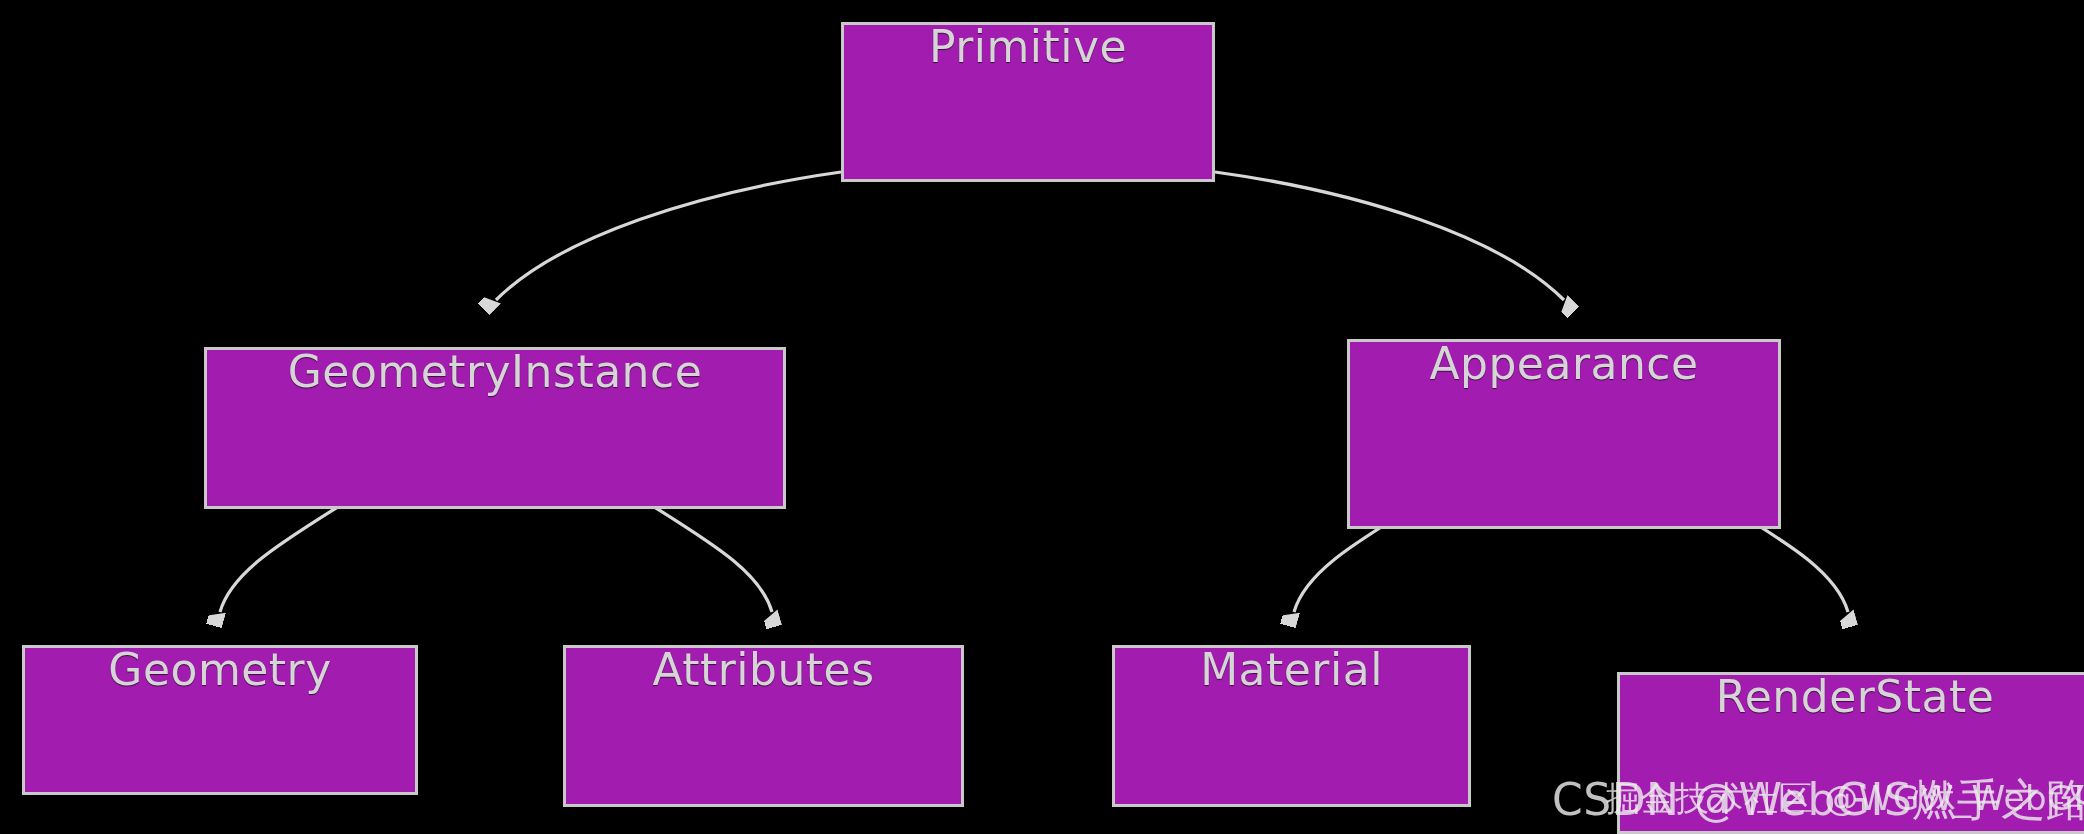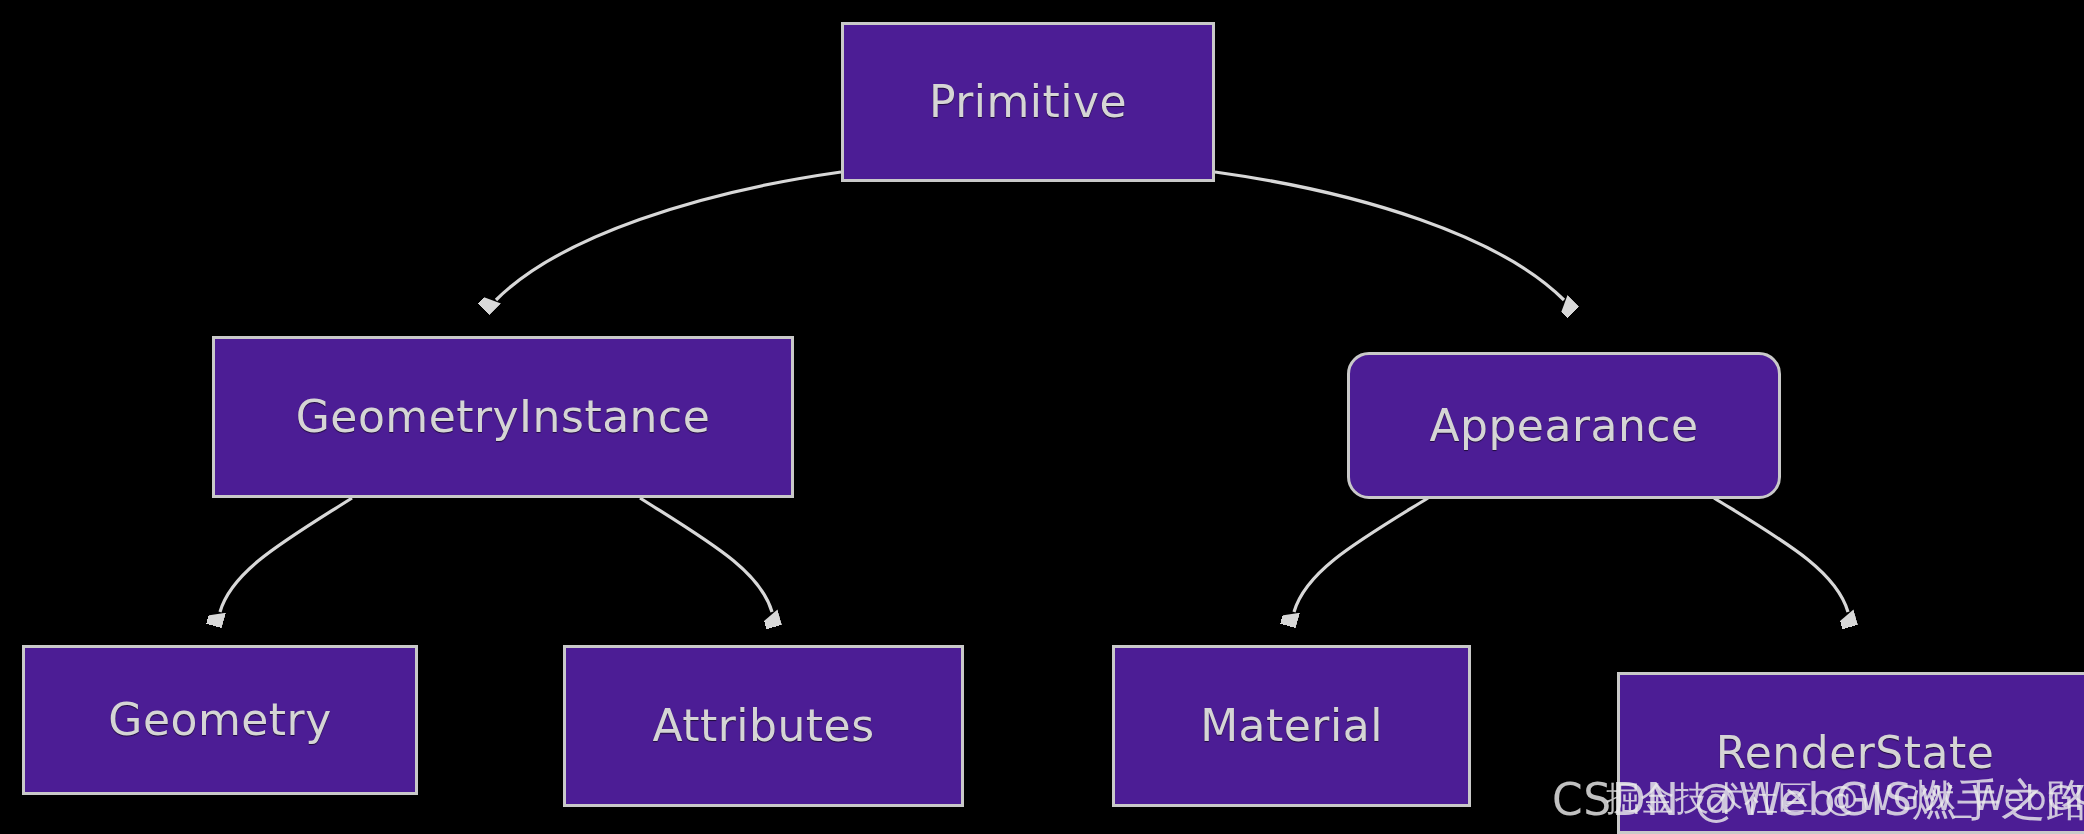--- a/index.html
+++ b/index.html
@@ -18,24 +18,24 @@
   #edges {
     position: absolute;
     left: 0;
     top: 0;
     width: 2084px;
     height: 834px;
   }
   .node {
     position: absolute;
     box-sizing: border-box;
-    background: #4c1d95;
+    background: #a21caf;
     border: 3px solid #c9c9c9;
     display: flex;
-    align-items: center;
+    align-items: flex-start;
     justify-content: center;
   }
   .node-label {
     color: #d5d5d5;
     font-size: 44px;
     font-weight: 400;
     letter-spacing: 0.5px;
     line-height: 1;
     white-space: nowrap;
     text-shadow: 0 1px 1px rgba(0,0,0,0.6);
@@ -91,25 +91,25 @@
 
     <path d="M 1428,498 C 1360,540 1306,570 1294,612" fill="none" stroke="#d8d8d8" stroke-width="3.2" marker-end="url(#arrowhead)"></path>
 
     <path d="M 1714,498 C 1782,540 1836,570 1848,612" fill="none" stroke="#d8d8d8" stroke-width="3.2" marker-end="url(#arrowhead)"></path>
   </svg>
 
   <div class="node" style="left:841px; top:22px; width:374px; height:160px;">
     <span class="node-label">Primitive</span>
   </div>
 
-  <div class="node" style="left:204px; top:336px; width:582px; height:162px;margin-left:8px;">
+  <div class="node" style="left:204px; top:347px; width:582px; height:162px;">
     <span class="node-label">GeometryInstance</span>
   </div>
 
-  <div class="node" style="left:1347px; top:352px; width:434px; height:147px;border-radius:22px;">
+  <div class="node" style="left:1347px; top:339px; width:434px; height:190px;">
     <span class="node-label">Appearance</span>
   </div>
 
   <div class="node" style="left:22px; top:645px; width:396px; height:150px;">
     <span class="node-label">Geometry</span>
   </div>
 
   <div class="node" style="left:563px; top:645px; width:401px; height:162px;">
     <span class="node-label">Attributes</span>
   </div>

